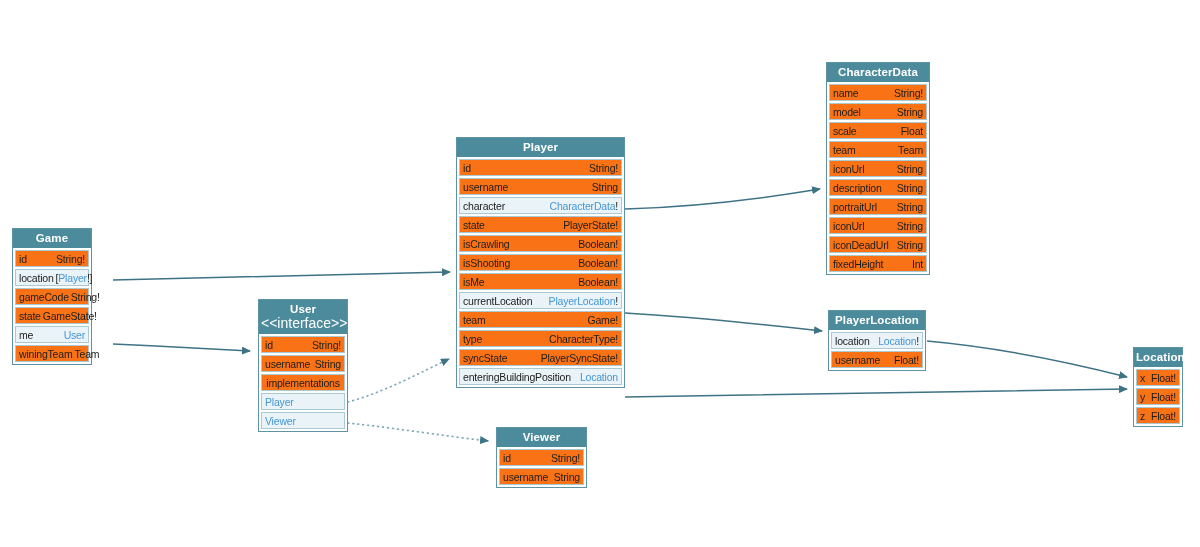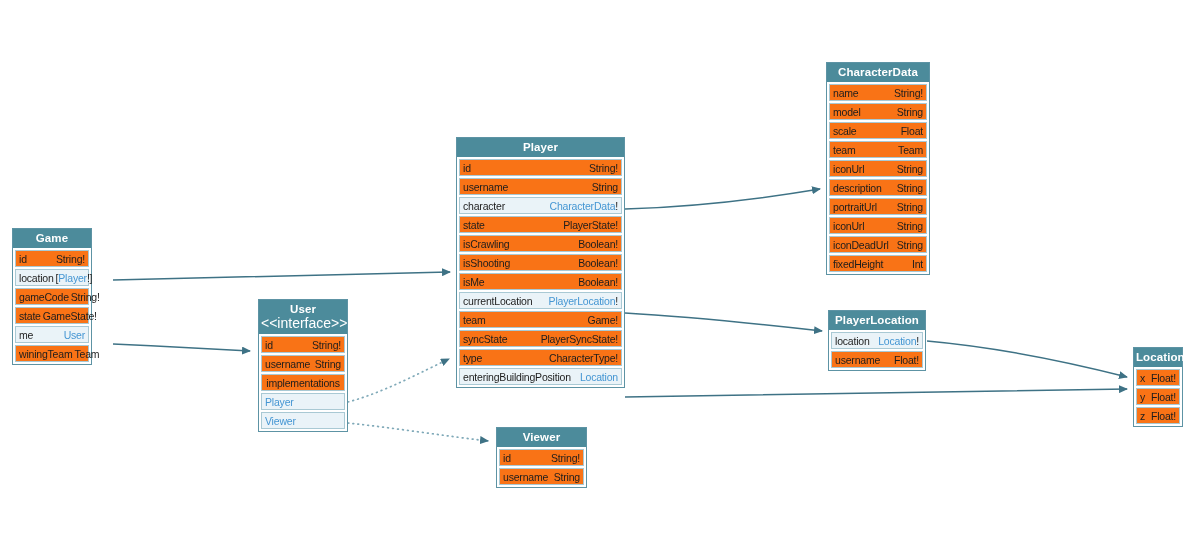--- a/index.html
+++ b/index.html
@@ -152,26 +152,26 @@
         </div>
         <div class="t-row field hl">
           <div class="f-name">currentLocation</div>
           <div class="f-type"><span class="lnk">PlayerLocation</span><span>!</span></div>
         </div>
         <div class="t-row field">
           <div class="f-name">team</div>
           <div class="f-type"><span>Game!</span></div>
         </div>
         <div class="t-row field">
+          <div class="f-name">type</div>
+          <div class="f-type"><span>CharacterType!</span></div>
+        </div>
+        <div class="t-row field">
           <div class="f-name">syncState</div>
           <div class="f-type"><span>PlayerSyncState!</span></div>
-        </div>
-        <div class="t-row field">
-          <div class="f-name">type</div>
-          <div class="f-type"><span>CharacterType!</span></div>
         </div>
         <div class="t-row field hl">
           <div class="f-name">enteringBuildingPosition</div>
           <div class="f-type"><span class="lnk">Location</span></div>
         </div>
       </div>
     </div>
     <div class="tbl" style="left: 496px; top: 427px; width: 91px;">
       <div class="t-header">
         <div class="t-title">Viewer</div>

